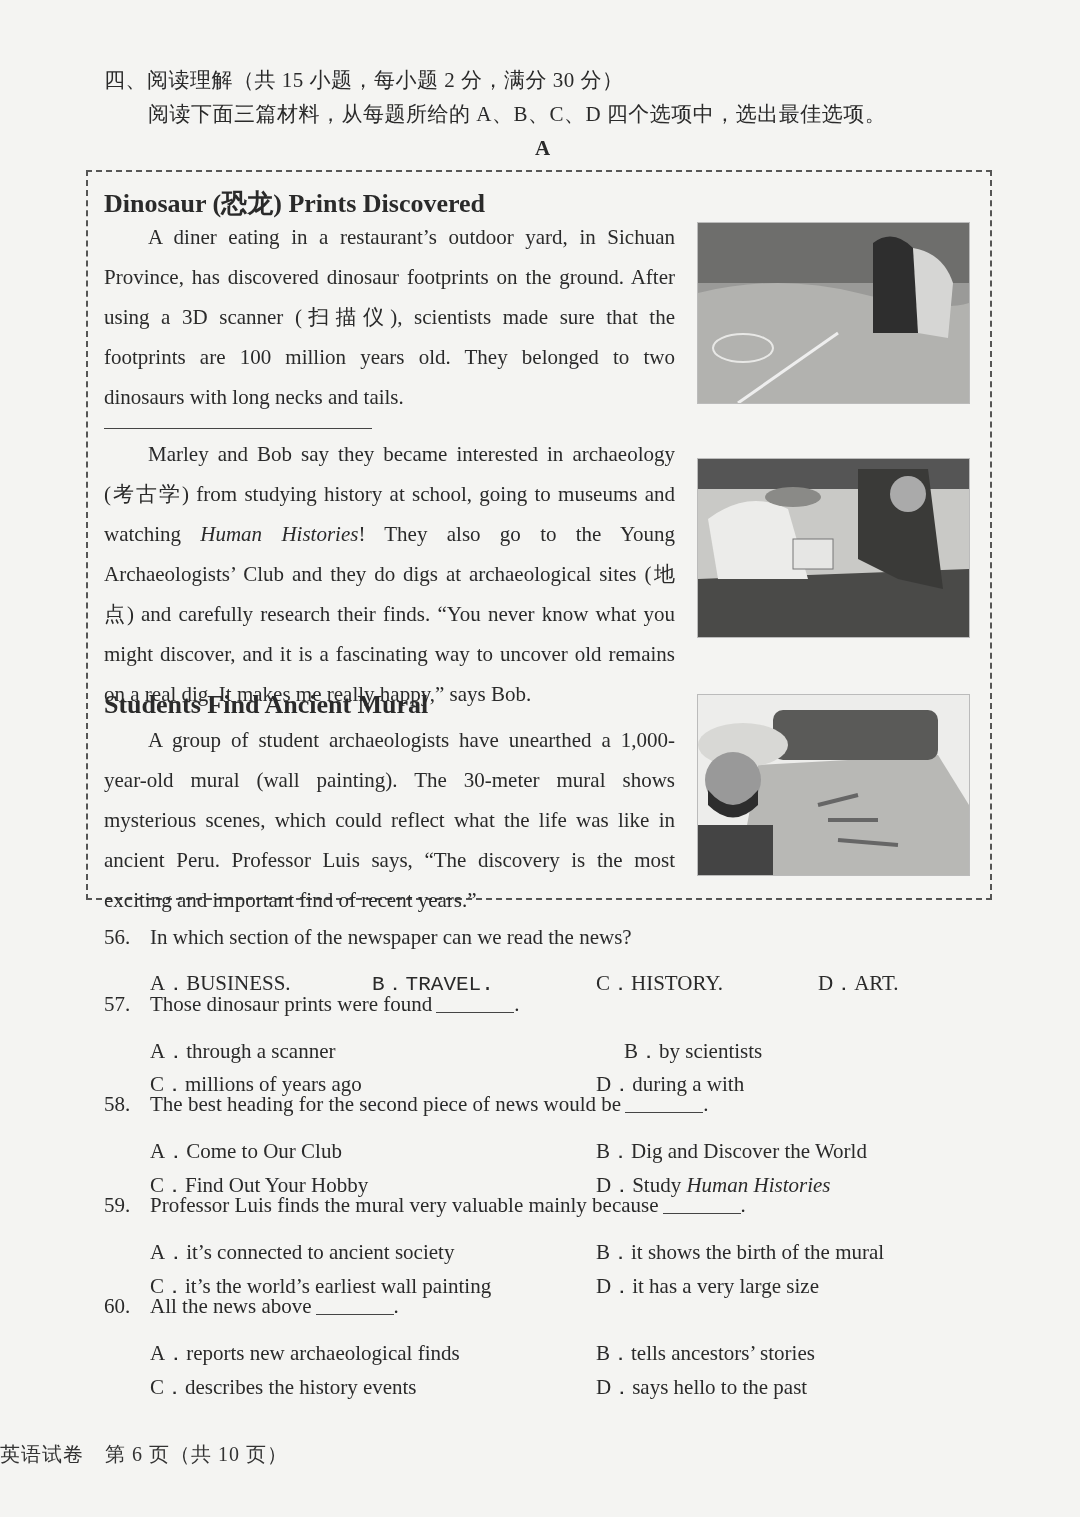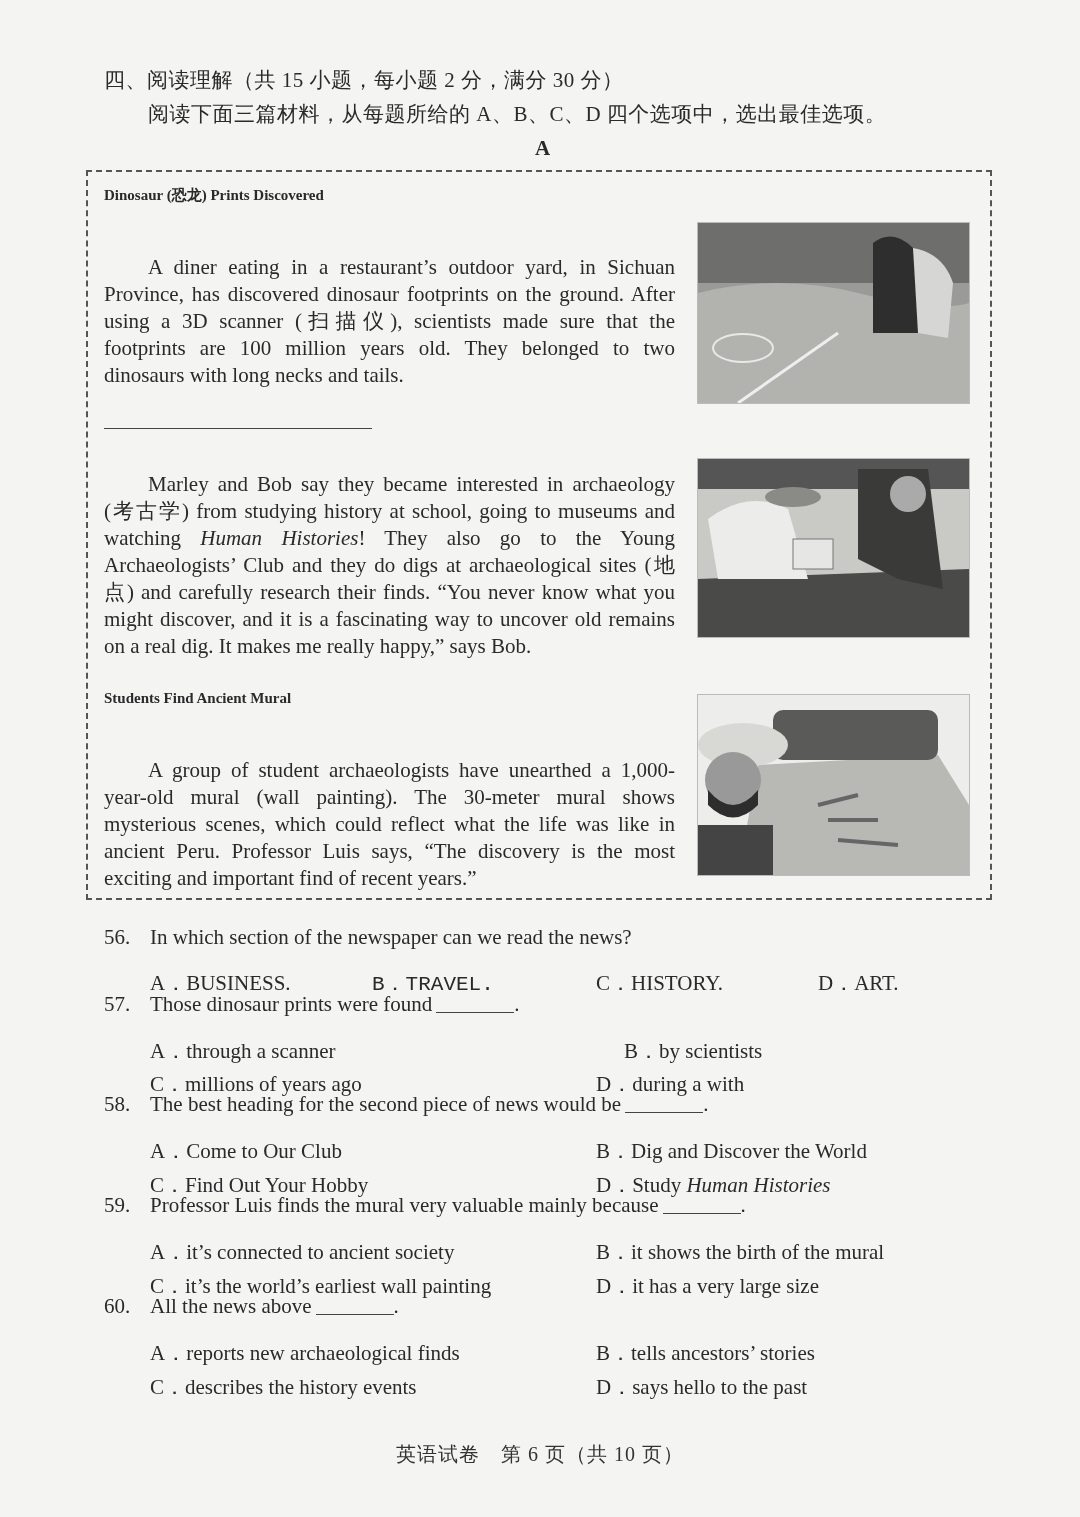--- a/index.html
+++ b/index.html
@@ -16,39 +16,39 @@
   .instructions { left: 148px; top: 100px; font-size: 21px; letter-spacing: 0.5px; }
   .passage-label { left: 0; width: 1085px; top: 136px; text-align: center; font-size: 21px; font-weight: bold; }
 
   .box {
     left: 86px; top: 170px; width: 906px; height: 730px;
     border: 2px dashed #555;
     box-sizing: border-box;
   }
   .article-text {
     position: absolute; left: 104px; width: 571px;
-    font-size: 21px; line-height: 27px; text-align: justify; margin-top: 37px;
+    font-size: 21px; line-height: 40px; text-align: justify;
   }
   .article-text p { margin: 0; text-indent: 44px; }
-  .headline { position: absolute; left: 104px; font-size: 15px; font-weight: bold; }
+  .headline { position: absolute; left: 104px; font-size: 26px; font-weight: bold; }
   .rule { position: absolute; left: 104px; top: 428px; width: 268px; height: 0; border-top: 1.5px solid #444; }
 
   .photo {
     position: absolute; left: 697px; width: 271px;
     border: 1px solid #bbb;
     overflow: hidden;
   }
   .photo svg { display: block; width: 100%; height: 100%; }
 
   .q { position: absolute; font-size: 21px; }
   .q-num { position: absolute; left: 104px; }
   .q-text { position: absolute; left: 150px; white-space: nowrap; }
   .opt { position: absolute; font-size: 21px; white-space: nowrap; margin-top: 12px; }
   .blank { display: inline-block; width: 78px; border-bottom: 1.5px solid #444; margin-left: 4px; vertical-align: -2px; }
-  .footer { left: 0; width: 1080px; top: 1441px; text-align: center; font-size: 20px; letter-spacing: 1px; color: #333; }
+  .footer { left: 0; width: 1080px; top: 1441px; font-size: 20px; letter-spacing: 1px; color: #333; }
   em { font-style: italic; }
 </style>
 </head>
 <body>
 
 <div class="abs section-title">四、阅读理解（共 15 小题，每小题 2 分，满分 30 分）</div>
 <div class="abs instructions">阅读下面三篇材料，从每题所给的 A、B、C、D 四个选项中，选出最佳选项。</div>
 <div class="abs passage-label">A</div>
 
 <div class="abs box"></div>

